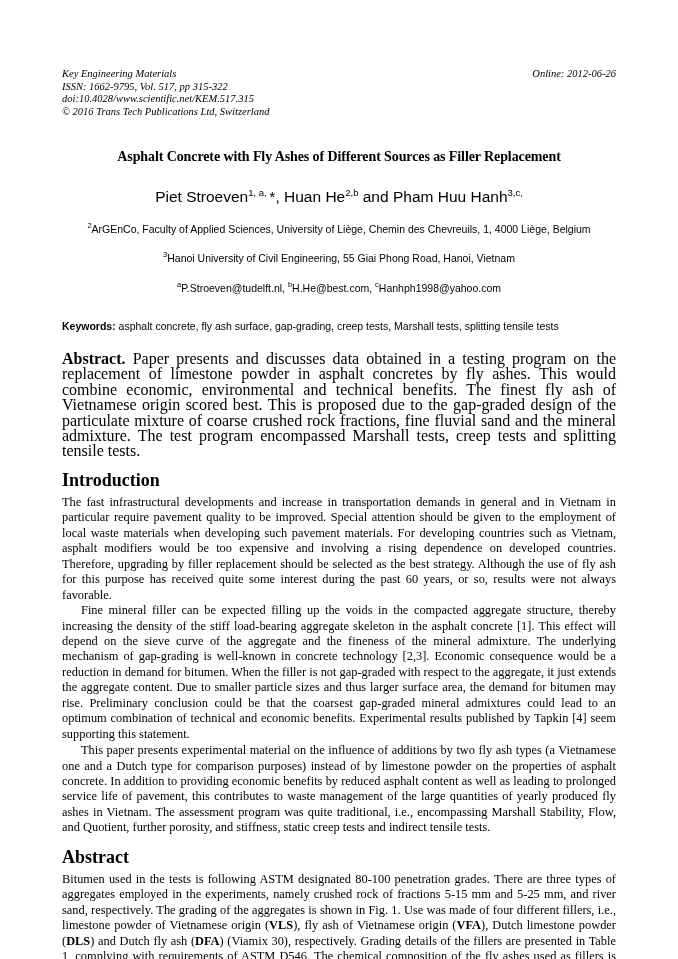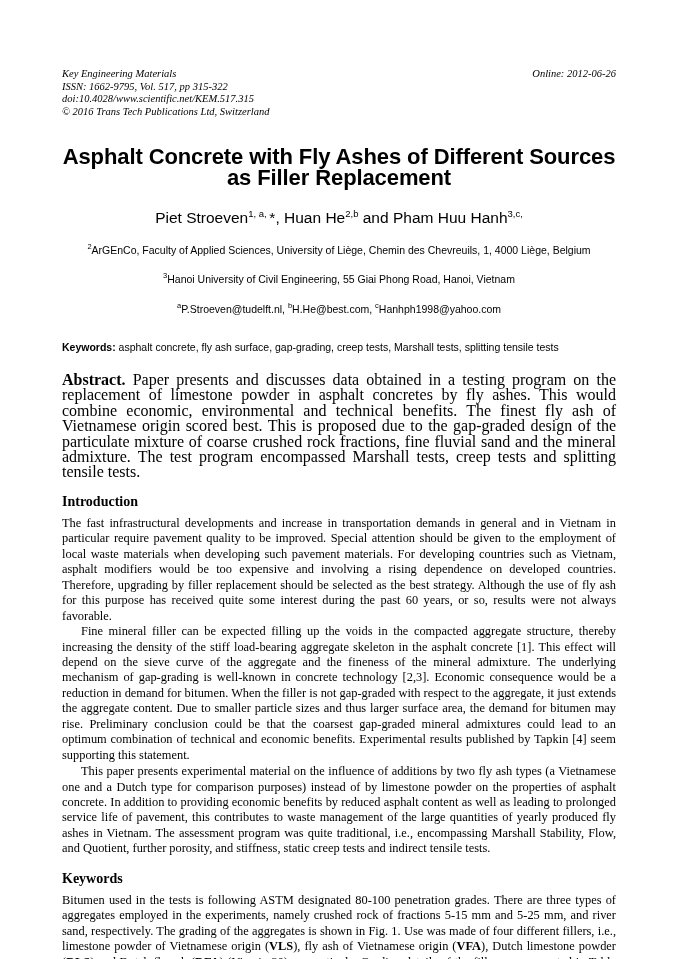--- a/index.html
+++ b/index.html
@@ -36,23 +36,23 @@
   .header-left .line1 { font-style: italic; }
   .header-right {
     font-style: italic;
     padding-top: 0px;
     white-space: nowrap;
   }
   
   .title {
     margin-top: 28px;
     text-align: center;
-    font-family: Liberation Sans, sans-serif;
+    font-family: Liberation Serif, serif;
     font-weight: bold;
-    font-size: 22px;
+    font-size: 14px;
     line-height: 21px;
     letter-spacing: -0.1px;
   }
   .authors {
     margin-top: 16px;
     text-align: center;
     font-family: "Liberation Sans", sans-serif;
     font-size: 15.5px;
     line-height: 19px;
   }
@@ -79,21 +79,21 @@
   .keywords b { font-weight: bold; }
   
   .abstract {
     margin-top: 18px;
     font-size: 16px;
     line-height: 15.4px;
     text-align: justify;
   }
   .abstract b { font-weight: bold; }
   h2.section {
-    font-size: 14px;
+    font-size: 18px;
     font-weight: bold;
     margin: 14px 0 7px 0;
     line-height: 15px;
   }
   p.para {
     margin: 0;
     font-size: 12.4px;
     line-height: 15.45px;
     text-align: justify;
   }
@@ -137,16 +137,16 @@
 
   <div class="abstract">
     <b>Abstract.</b><span> Paper presents and discusses data obtained in a testing program on the replacement of limestone powder in asphalt concretes by fly ashes. This would combine economic, environmental and technical benefits. The finest fly ash of Vietnamese origin scored best. This is proposed due to the gap-graded design of the particulate mixture of coarse crushed rock fractions, fine fluvial sand and the mineral admixture. The test program encompassed Marshall tests, creep tests and splitting tensile tests.</span>
   </div>
 
   <h2 class="section">Introduction</h2>
   <p class="para">The fast infrastructural developments and increase in transportation demands in general and in Vietnam in particular require pavement quality to be improved. Special attention should be given to the employment of local waste materials when developing such pavement materials. For developing countries such as Vietnam, asphalt modifiers would be too expensive and involving a rising dependence on developed countries. Therefore, upgrading by filler replacement should be selected as the best strategy. Although the use of fly ash for this purpose has received quite some interest during the past 60 years, or so, results were not always favorable.</p>
   <p class="para indent">Fine mineral filler can be expected filling up the voids in the compacted aggregate structure, thereby increasing the density of the stiff load-bearing aggregate skeleton in the asphalt concrete [1]. This effect will depend on the sieve curve of the aggregate and the fineness of the mineral admixture. The underlying mechanism of gap-grading is well-known in concrete technology [2,3]. Economic consequence would be a reduction in demand for bitumen. When the filler is not gap-graded with respect to the aggregate, it just extends the aggregate content. Due to smaller particle sizes and thus larger surface area, the demand for bitumen may rise. Preliminary conclusion could be that the coarsest gap-graded mineral admixtures could lead to an optimum combination of technical and economic benefits. Experimental results published by Tapkin [4] seem supporting this statement.</p>
   <p class="para indent gap">This paper presents experimental material on the influence of additions by two fly ash types (a Vietnamese one and a Dutch type for comparison purposes) instead of by limestone powder on the properties of asphalt concrete. In addition to providing economic benefits by reduced asphalt content as well as leading to prolonged service life of pavement, this contributes to waste management of the large quantities of yearly produced fly ashes in Vietnam. The assessment program was quite traditional, i.e., encompassing Marshall Stability, Flow, and Quotient, further porosity, and stiffness, static creep tests and indirect tensile tests.</p>
 
-  <h2 class="section">Keywords</h2>
+  <h2 class="section">Abstract</h2>
   <p class="para">Bitumen used in the tests is following ASTM designated 80-100 penetration grades. There are three types of aggregates employed in the experiments, namely crushed rock of fractions 5-15 mm and 5-25 mm, and river sand, respectively. The grading of the aggregates is shown in Fig. 1. Use was made of four different fillers, i.e., limestone powder of Vietnamese origin (<b>VLS</b>), fly ash of Vietnamese origin (<b>VFA</b>), Dutch limestone powder (<b>DLS</b>) and Dutch fly ash (<b>DFA</b>) (Viamix 30), respectively. Grading details of the fillers are presented in Table 1, complying with requirements of ASTM D546. The chemical composition of the fly ashes used as fillers is presented in Table 2.</p>
 
 </div>
 
 </body></html>

